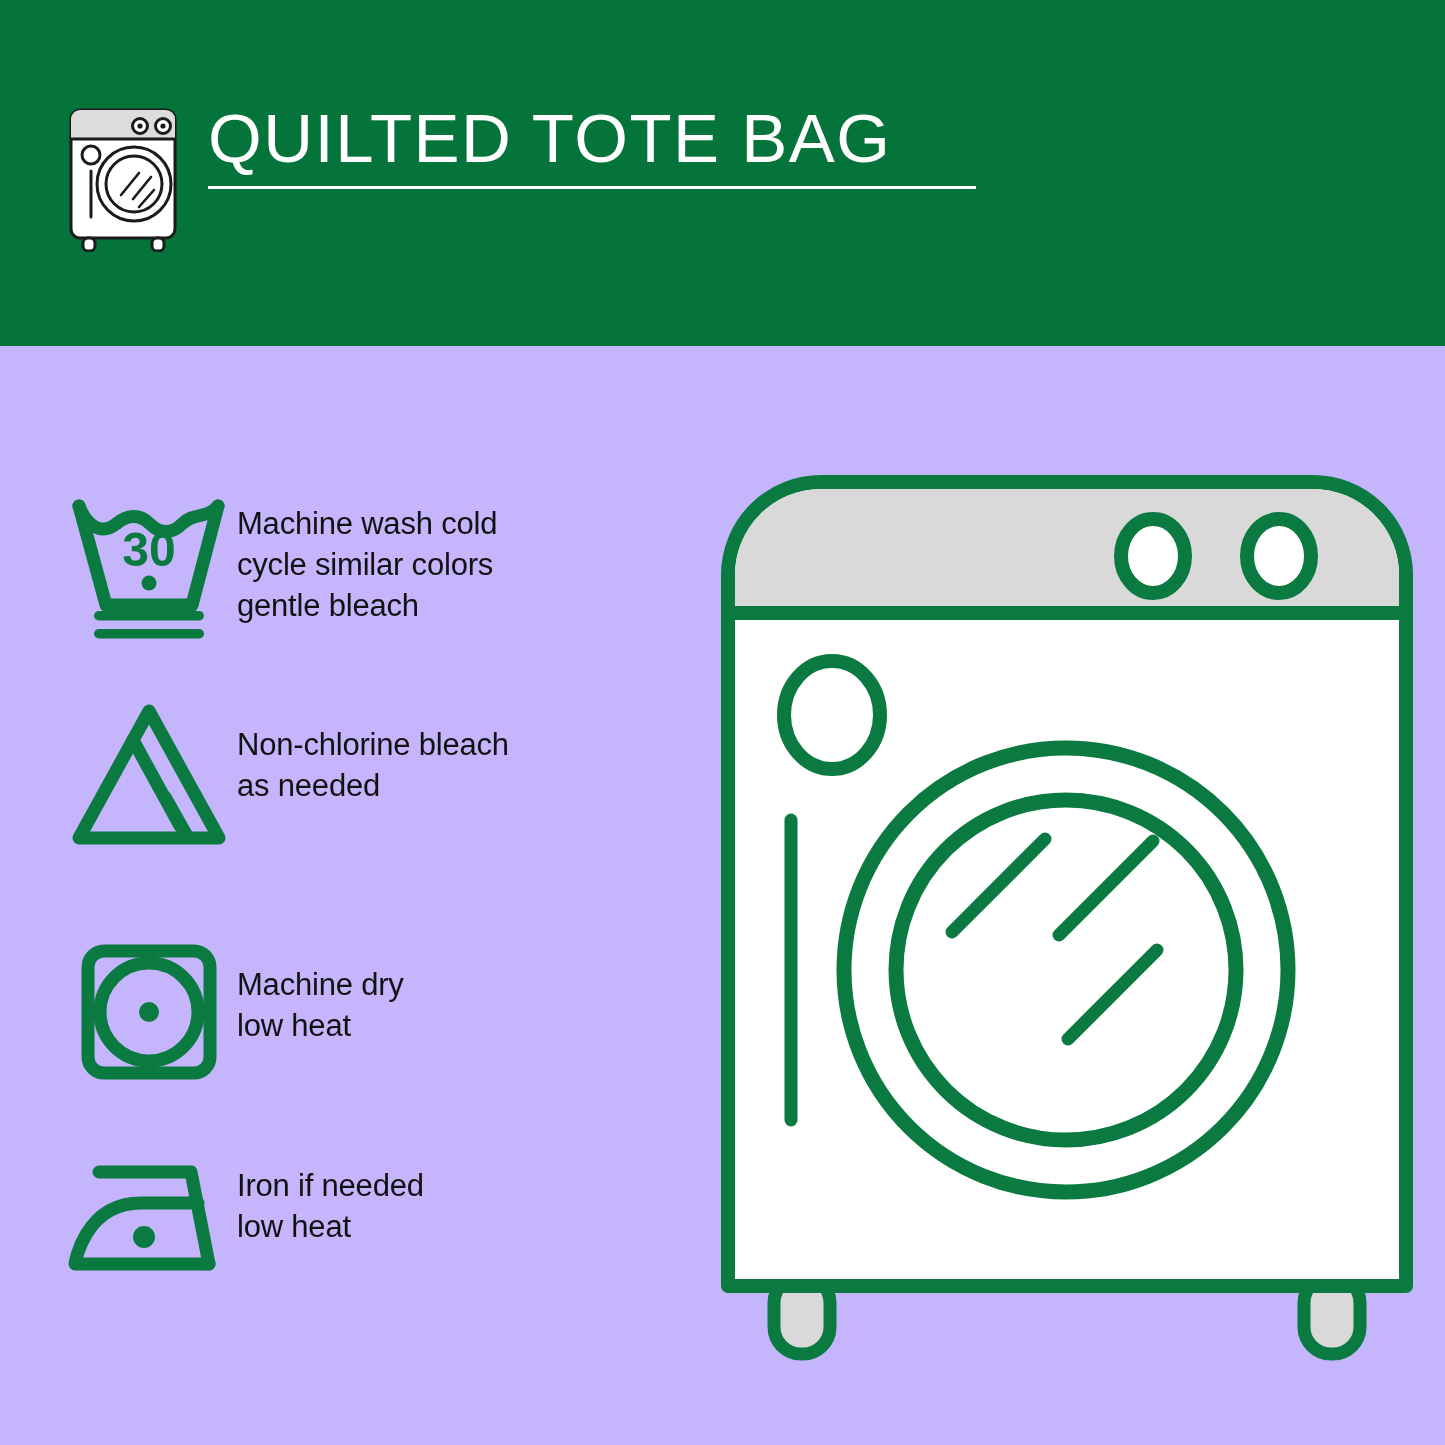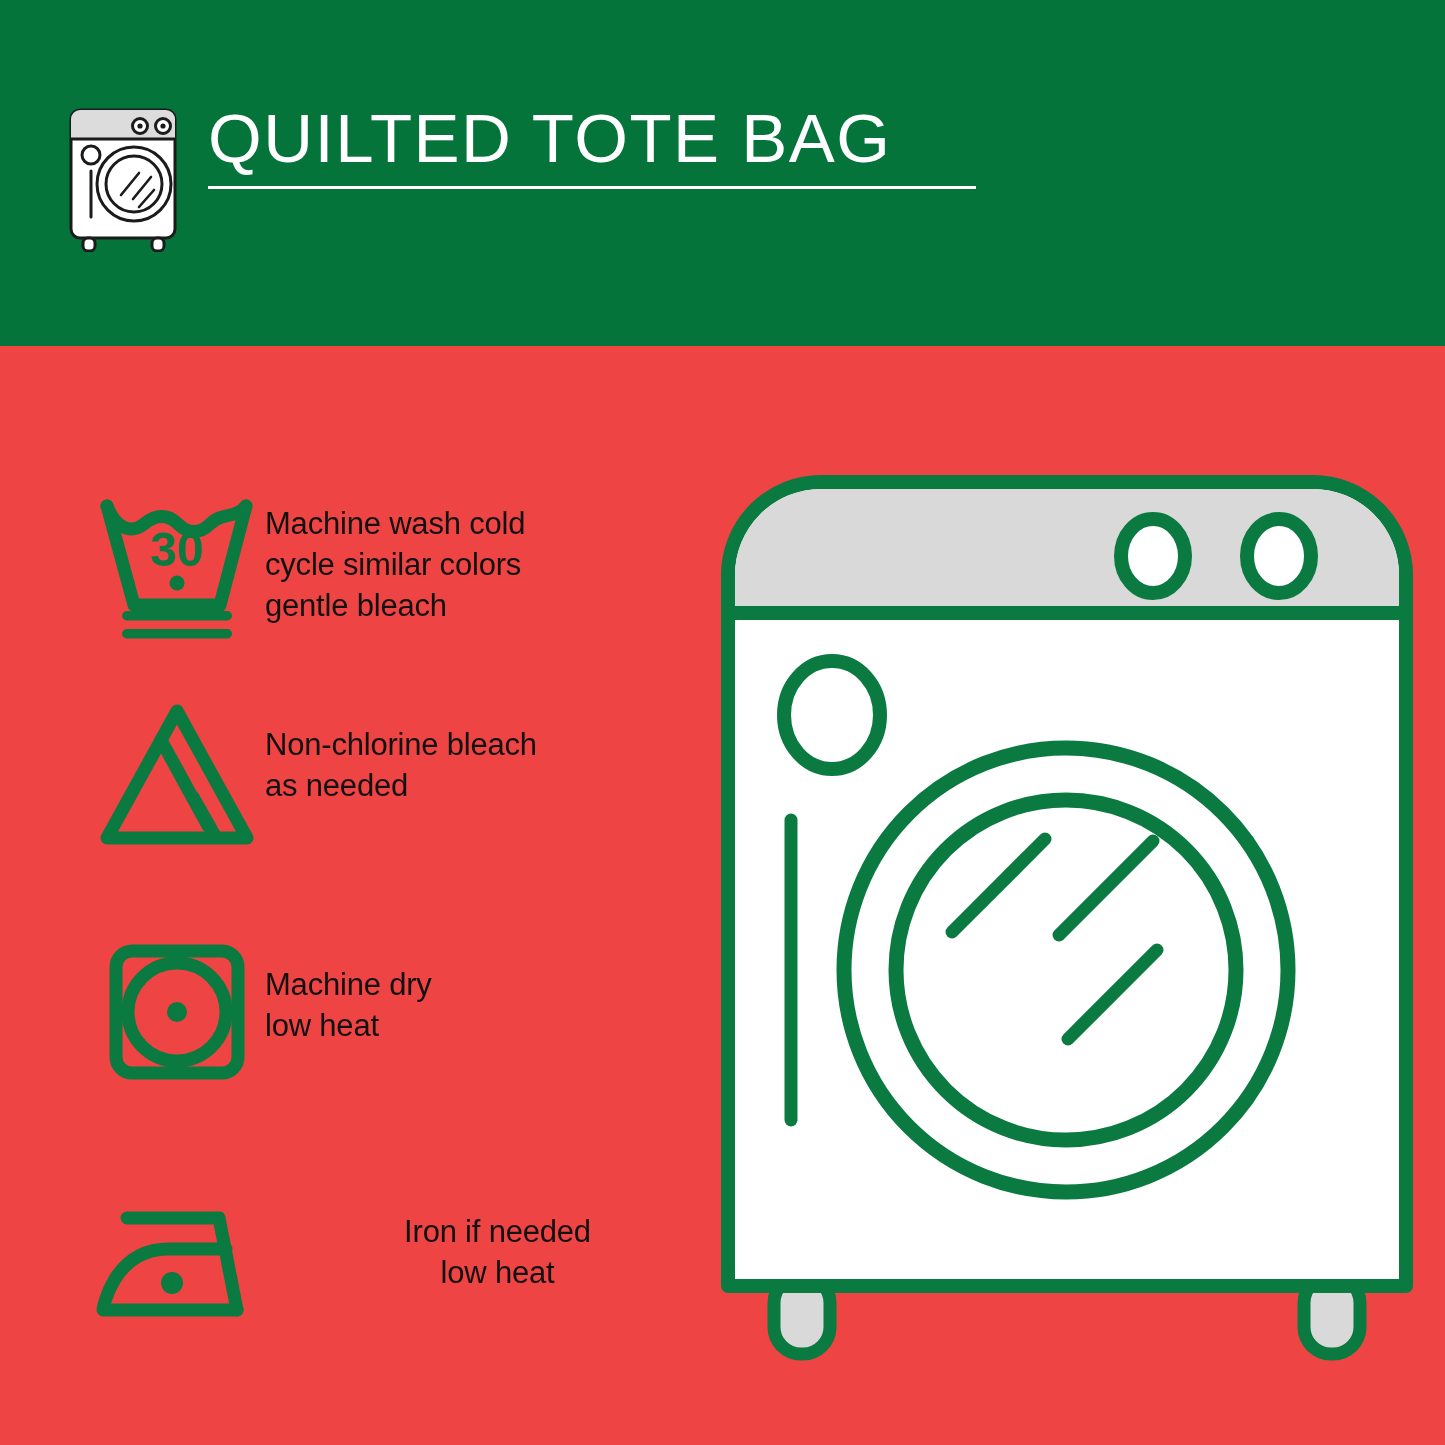--- a/index.html
+++ b/index.html
@@ -7,21 +7,21 @@
     padding: 0;
     background: #ffffff;
   }
   body {
     font-family: "Liberation Sans", sans-serif;
   }
   #page {
     position: relative;
     width: 1445px;
     height: 1445px;
-    background: #ef4444;
+    background: #c4b5fd;
     overflow: hidden;
   }
 
   
   .header-band {
     position: absolute;
     left: 0;
     top: 0;
     width: 1445px;
     height: 346px;
@@ -64,33 +64,32 @@
     white-space: nowrap;
   }
 
   
   .care-list {
     position: absolute;
     left: 0;
     top: 346px;
     width: 640px;
     height: 1099px;
-    margin-left: 28px;
   }
   .care-row {
     position: absolute;
     left: 62px;
     width: 640px;
     display: flex;
     align-items: flex-start;
   }
   .care-row.r0 { top: 137px; }
   .care-row.r1 { top: 350px; }
   .care-row.r2 { top: 586px; }
-  .care-row.r3 { top: 839px; text-align: center; }
+  .care-row.r3 { top: 793px; }
 
   .care-symbol {
     width: 175px;
     flex: 0 0 175px;
     display: flex;
     justify-content: center;
     align-items: flex-start;
   }
   .care-label {
     flex: 1 1 auto;

